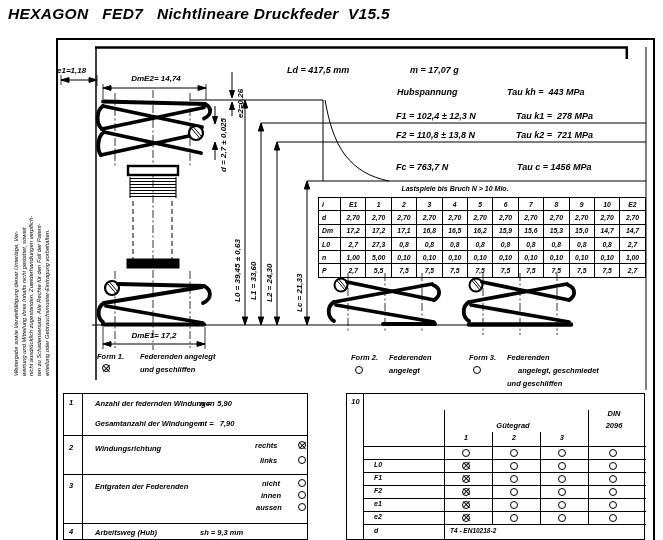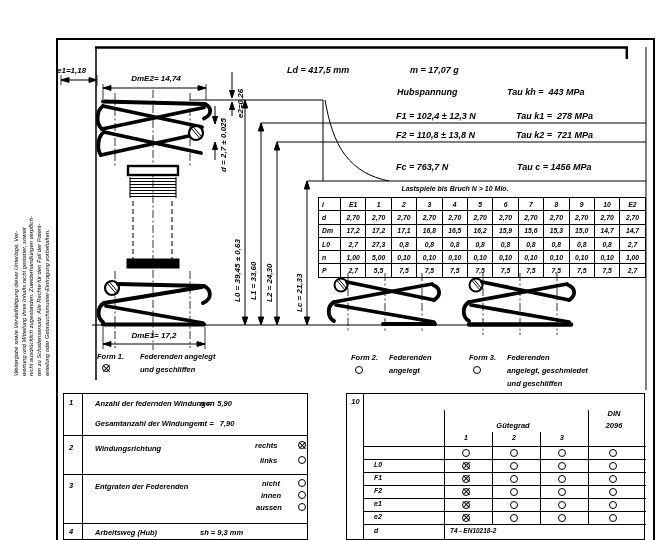--- a/index.html
+++ b/index.html
@@ -29,20 +29,21 @@
   table.cyc td{border:1px solid #000;height:12.3px;padding:0;text-align:center;
             font:italic 700 6.8px "Liberation Sans",sans-serif;overflow:hidden;}
   table.cyc td.lbl{text-align:left;padding-left:3px;}
   .tl-lab{position:absolute;left:27px;font:italic 700 7px "Liberation Sans",sans-serif;}
 </style>
 </head>
 <body>
 
 <div id="sheet">
 
+  <div class="abs title" style="left:8px;top:5px;">HEXAGON   FED7   Nichtlineare Druckfeder  V15.5</div>
 
   <div class="abs note vt" style="left:13px;top:376px;"><div>Weitergabe sowie Vervielfältigung dieser Unterlage, Ver-</div><div>wertung und Mitteilung ihres Inhalts nicht gestattet, soweit</div><div>nicht ausdrücklich zugestanden. Zuwiderhandlungen verpflich-</div><div>ten zu Schadensersatz. Alle Rechte für den Fall der Patent-</div><div>erteilung oder Gebrauchsmuster-Eintragung vorbehalten.</div></div>
 
   <svg width="663" height="540" style="position:absolute;left:0;top:0;">
 
     <rect x="57" y="39" width="597" height="516" fill="none" stroke="#000" stroke-width="2"></rect>
     <line x1="95" y1="47.5" x2="628" y2="47.5" stroke="#000" stroke-width="2.5"></line>
     <line x1="96" y1="47" x2="96" y2="380" stroke="#000" stroke-width="1.5"></line>
     <line x1="626.8" y1="47" x2="626.8" y2="59" stroke="#000" stroke-width="2.5"></line>
     <line x1="646" y1="47" x2="646" y2="390" stroke="#000" stroke-width="1"></line>
@@ -320,21 +321,21 @@
   <div class="abs t75" style="left:140px;top:365px;">und geschliffen</div>
   <span class="radio checked" style="left:102px;top:364px;"></span>
 
   <div class="abs t75" style="left:351px;top:353px;">Form 2.</div>
   <div class="abs t75" style="left:389px;top:353px;">Federenden</div>
   <div class="abs t75" style="left:389px;top:366px;">angelegt</div>
   <span class="radio" style="left:355px;top:366px;"></span>
 
   <div class="abs t75" style="left:469px;top:353px;">Form 3.</div>
   <div class="abs t75" style="left:507px;top:353px;">Federenden</div>
-  <div class="abs t75" style="left:507px;top:366px;text-align:center;">angelegt, geschmiedet</div>
+  <div class="abs t75" style="left:518px;top:366px;text-align:center;">angelegt, geschmiedet</div>
   <div class="abs t75" style="left:507px;top:379px;">und geschliffen</div>
   <span class="radio" style="left:473px;top:366px;"></span>
 
   <div class="blk" style="left:63px;top:393px;width:245px;height:147px;"></div>
   <div class="vline" style="left:82px;top:393px;height:147px;"></div>
   <div class="hline" style="left:63px;top:435px;width:245px;"></div>
   <div class="hline" style="left:63px;top:474px;width:245px;"></div>
   <div class="hline" style="left:63px;top:523px;width:245px;"></div>
 
   <div class="abs t75" style="left:69px;top:398px;">1</div>

